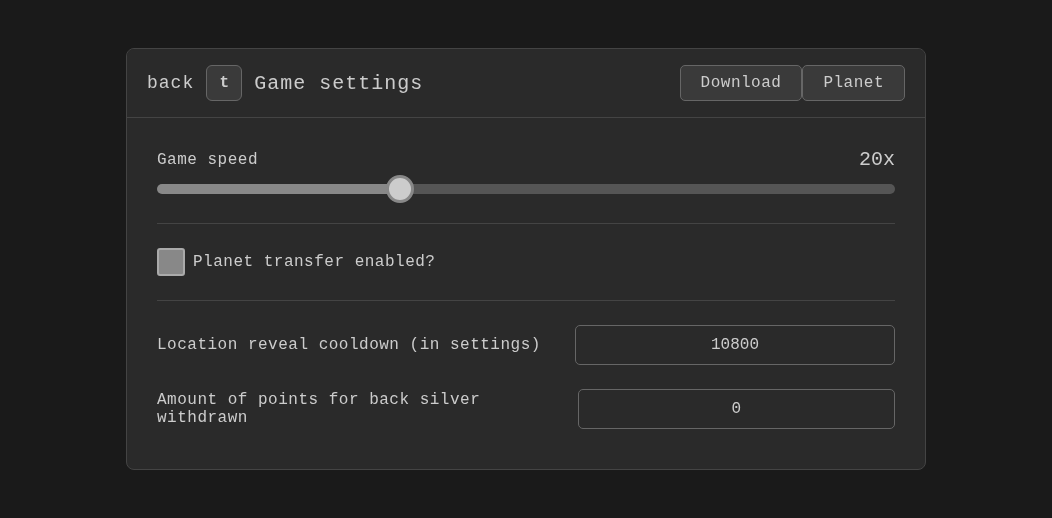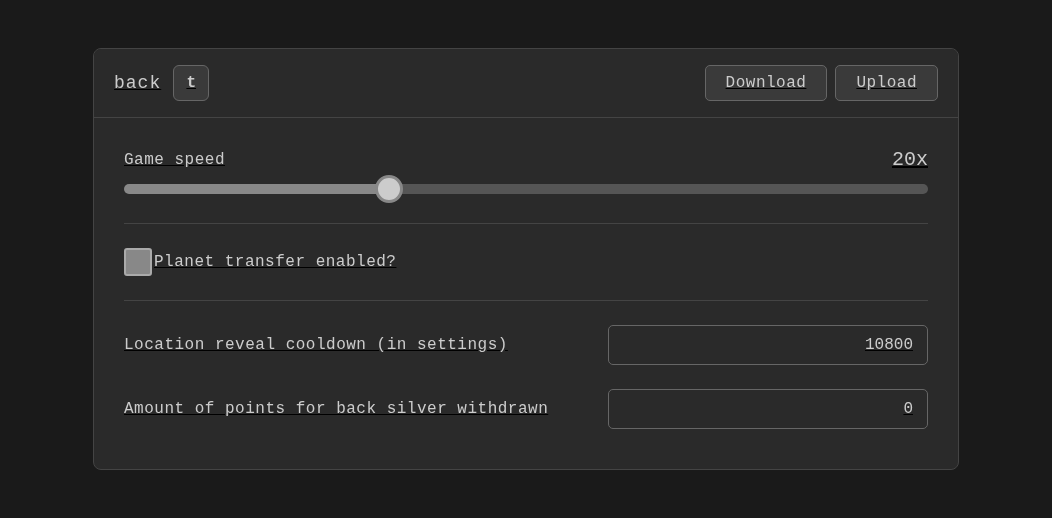--- a/index.html
+++ b/index.html
@@ -12,26 +12,25 @@
       background-color: #1a1a1a;
       display: flex;
       justify-content: center;
       align-items: center;
       width: 1052px;
       height: 518px;
       font-family: 'Courier New', Courier, monospace;
     }
 
     .outer-container {
-      width: 866px;
+      width: 800px;
       background-color: #2a2a2a;
       border: 1px solid #444;
       border-radius: 8px;
       overflow: hidden;
-      text-decoration: underline;
     }
 
     .header {
       display: flex;
       align-items: center;
       padding: 16px 20px;
       border-bottom: 1px solid #444;
       background-color: #2a2a2a;
       gap: 12px;
     }
@@ -70,21 +69,20 @@
 
     .page-title {
       color: #cccccc;
       font-size: 20px;
       font-family: 'Courier New', Courier, monospace;
       letter-spacing: 1px;
     }
 
     .header-right {
       display: flex;
-      gap: 8px;
     }
 
     .action-button {
       background-color: #3a3a3a;
       border: 1px solid #666;
       border-radius: 5px;
       color: #cccccc;
       font-family: 'Courier New', Courier, monospace;
       font-size: 16px;
       padding: 8px 20px;
@@ -162,21 +160,21 @@
 
     .speed-header {
       display: flex;
       justify-content: space-between;
       align-items: center;
     }
 
     .checkbox-row {
       display: flex;
       align-items: center;
-      gap: 2px;
+      gap: 8px;
     }
 
     .checkbox-custom {
       width: 28px;
       height: 28px;
       background-color: #888;
       border: 2px solid #aaa;
       border-radius: 3px;
       cursor: pointer;
       flex-shrink: 0;
@@ -185,42 +183,43 @@
     .number-input {
       background-color: transparent;
       border: 1px solid #666;
       border-radius: 5px;
       color: #cccccc;
       font-family: 'Courier New', Courier, monospace;
       font-size: 16px;
       padding: 10px 14px;
       width: 320px;
       outline: none;
-      text-align: right;
+      text-align: center;
     }
 
     .divider {
       border: none;
       border-top: 1px solid #444;
       margin: 0;
     }
   </style>
 </head>
 <body>
 
 <div class="outer-container">
 
   <div class="header">
     <div class="header-left">
       <button class="back-button">back</button>
       <span class="t-key">t</span>
+      <span class="page-title">Game settings</span>
     </div>
     <div class="header-right">
       <button class="action-button">Download</button>
-      <button class="action-button">Upload</button>
+      <button class="action-button">Planet</button>
     </div>
   </div>
 
   <div class="content">
 
     <div class="speed-row">
       <div class="speed-header">
         <span class="setting-label">Game speed</span>
         <span class="setting-value">20x</span>
       </div>

